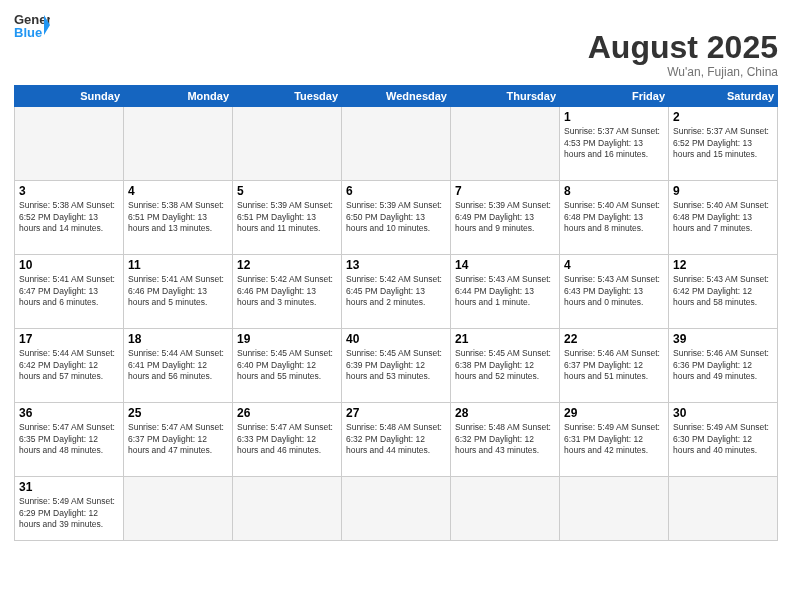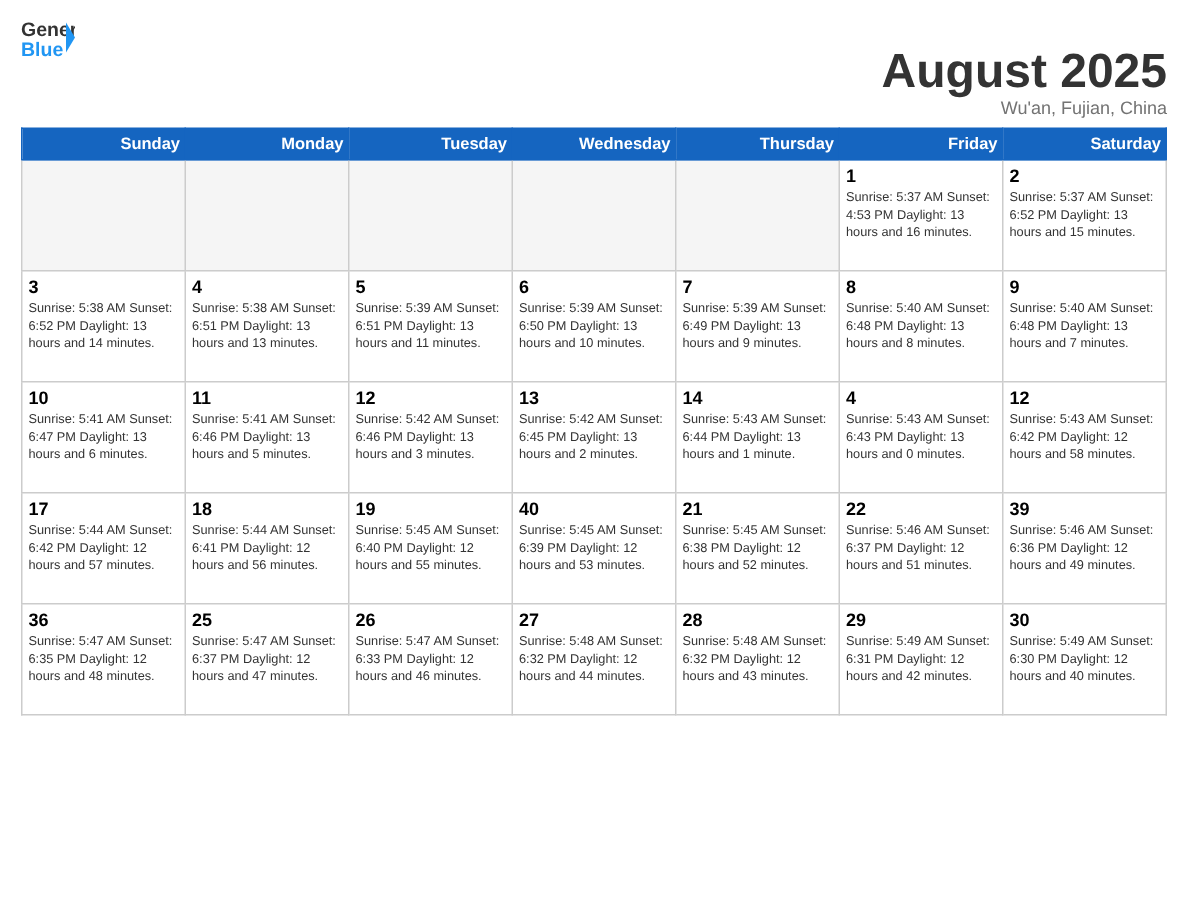--- a/index.html
+++ b/index.html
@@ -305,15 +305,29 @@
 Sunset: 6:31 PM
 Daylight: 12 hours and 42 minutes.</div>
           </td>
           <td>
             <div class="day-number">30</div>
             <div class="day-info">Sunrise: 5:49 AM
 Sunset: 6:30 PM
 Daylight: 12 hours and 40 minutes.</div>
           </td>
         </tr>
+        <tr class="last-row">
+          <td>
+            <div class="day-number">31</div>
+            <div class="day-info">Sunrise: 5:49 AM
+Sunset: 6:29 PM
+Daylight: 12 hours and 39 minutes.</div>
+          </td>
+          <td class="empty"></td>
+          <td class="empty"></td>
+          <td class="empty"></td>
+          <td class="empty"></td>
+          <td class="empty"></td>
+          <td class="empty"></td>
+        </tr>
       </tbody>
   </table>
 </div>
 
 </body></html>

